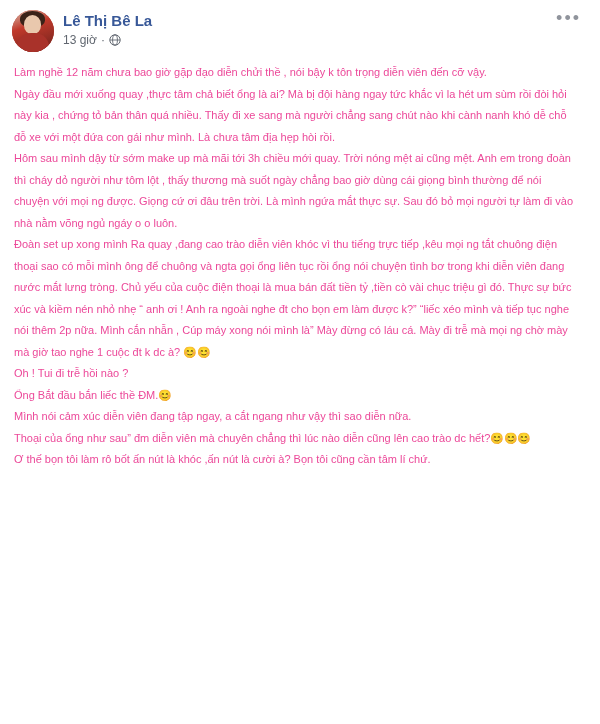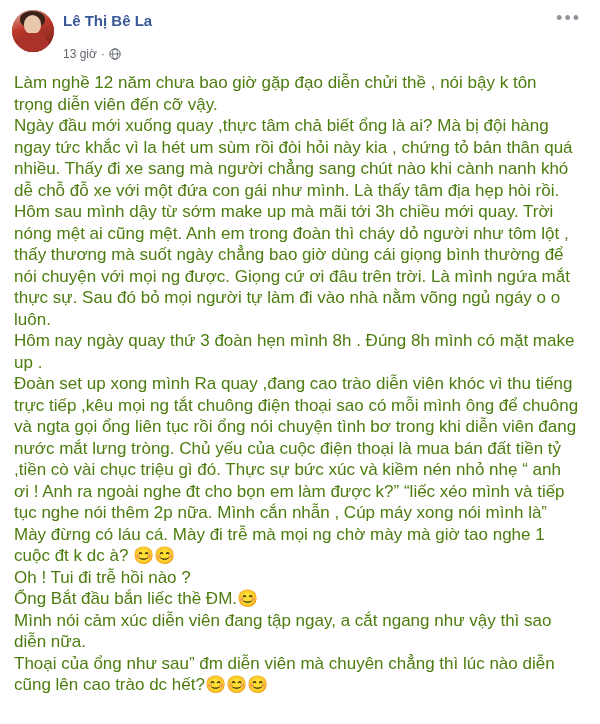--- a/index.html
+++ b/index.html
@@ -78,21 +78,21 @@
     font-weight: bold;
     color: #385898;
     line-height: 19px;
   }
   .meta {
     display: flex;
     align-items: center;
     font-size: 12px;
     color: #616770;
     line-height: 16px;
-    margin-top: 16px;
+    margin-top: 2px;
   }
   .meta .dot {
     margin: 0 4px;
   }
   .globe-icon {
     display: inline-block;
     width: 12px;
     height: 12px;
     position: relative;
   }
@@ -102,23 +102,23 @@
     right: 12px;
     top: 12px;
     color: #90949c;
     font-size: 18px;
     letter-spacing: 2px;
     line-height: 12px;
     cursor: pointer;
   }
   .post-body {
     padding: 4px 14px 14px 14px;
-    font-size: 17px;
+    font-size: 11px;
     line-height: 21.5px;
-    color: #4d7c0f;
+    color: #ec4899;
     word-wrap: break-word;
   }
   .post-body p {
     margin: 0;
   }
 </style>
 </head>
 <body>
 
 <div class="post">
@@ -145,23 +145,23 @@
           </svg>
         </span>
       </div>
     </div>
 
     <div class="more-btn">•••</div>
   </div>
 
   <div class="post-body">
     <p>Làm nghề 12 năm chưa bao giờ gặp đạo diễn chửi thề , nói bậy k tôn trọng diễn viên đến cỡ vậy.</p>
-    <p>Ngày đầu mới xuống quay ,thực tâm chả biết ổng là ai? Mà bị đội hàng ngay tức khắc vì la hét um sùm rồi đòi hỏi này kia , chứng tỏ bản thân quá nhiều. Thấy đi xe sang mà người chẳng sang chút nào khi cành nanh khó dễ chỗ đỗ xe với một đứa con gái như mình. Là thấy tâm địa hẹp hòi rồi.</p>
+    <p>Ngày đầu mới xuống quay ,thực tâm chả biết ổng là ai? Mà bị đội hàng ngay tức khắc vì la hét um sùm rồi đòi hỏi này kia , chứng tỏ bản thân quá nhiều. Thấy đi xe sang mà người chẳng sang chút nào khi cành nanh khó dễ chỗ đỗ xe với một đứa con gái như mình. Là chưa tâm địa hẹp hòi rồi.</p>
     <p>Hôm sau mình dậy từ sớm make up mà mãi tới 3h chiều mới quay. Trời nóng mệt ai cũng mệt. Anh em trong đoàn thì cháy dỏ người như tôm lột , thấy thương mà suốt ngày chẳng bao giờ dùng cái giọng bình thường để nói chuyện với mọi ng được. Giọng cứ ơi đâu trên trời. Là mình ngứa mắt thực sự. Sau đó bỏ mọi người tự làm đi vào nhà nằm võng ngủ ngáy o o luôn.</p>
-    <p>Hôm nay ngày quay thứ 3 đoàn hẹn mình 8h . Đúng 8h mình có mặt make up .</p>
     <p>Đoàn set up xong mình Ra quay ,đang cao trào diễn viên khóc vì thu tiếng trực tiếp ,kêu mọi ng tắt chuông điện thoại sao có mỗi mình ông để chuông và ngta gọi ổng liên tục rồi ổng nói chuyện tình bơ trong khi diễn viên đang nước mắt lưng tròng. Chủ yếu của cuộc điện thoại là mua bán đất tiền tỷ ,tiền cò vài chục triệu gì đó. Thực sự bức xúc và kiềm nén nhỏ nhẹ “ anh ơi ! Anh ra ngoài nghe đt cho bọn em làm được k?” “liếc xéo mình và tiếp tục nghe nói thêm 2p nữa. Mình cắn nhẫn , Cúp máy xong nói mình là” Mày đừng có láu cá. Mày đi trễ mà mọi ng chờ mày mà giờ tao nghe 1 cuộc đt k dc à? 😊😊</p>
     <p>Oh ! Tui đi trễ hồi nào ?</p>
     <p>Ổng Bắt đầu bắn liếc thề ĐM.😊</p>
     <p>Mình nói cảm xúc diễn viên đang tập ngay, a cắt ngang như vậy thì sao diễn nữa.</p>
     <p>Thoại của ổng như sau” đm diễn viên mà chuyên chẳng thì lúc nào diễn cũng lên cao trào dc hết?😊😊😊</p>
+    <p>Ơ thế bọn tôi làm rô bốt ấn nút là khóc ,ấn nút là cười à? Bọn tôi cũng cần tâm lí chứ.</p>
   </div>
 
 </div>
 
 </body></html>

